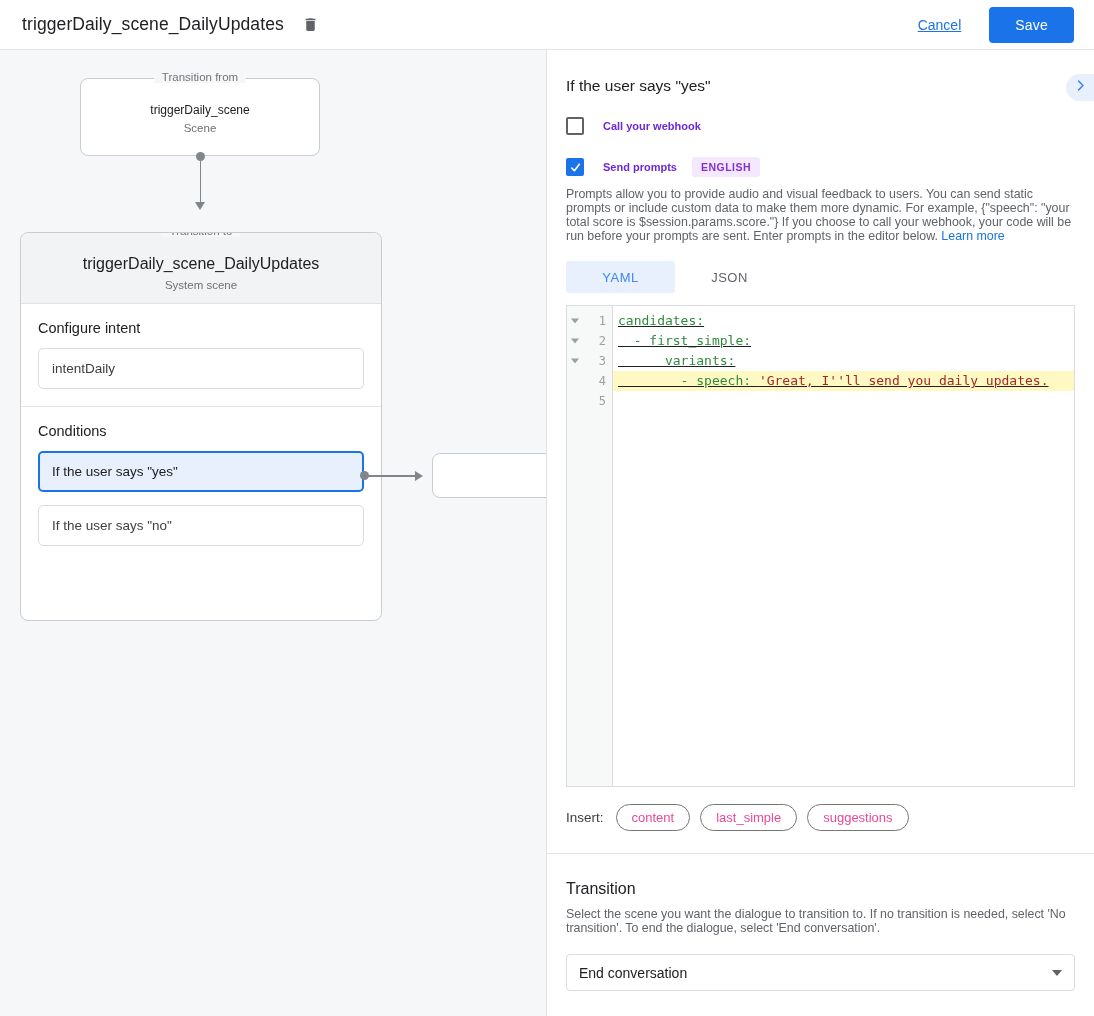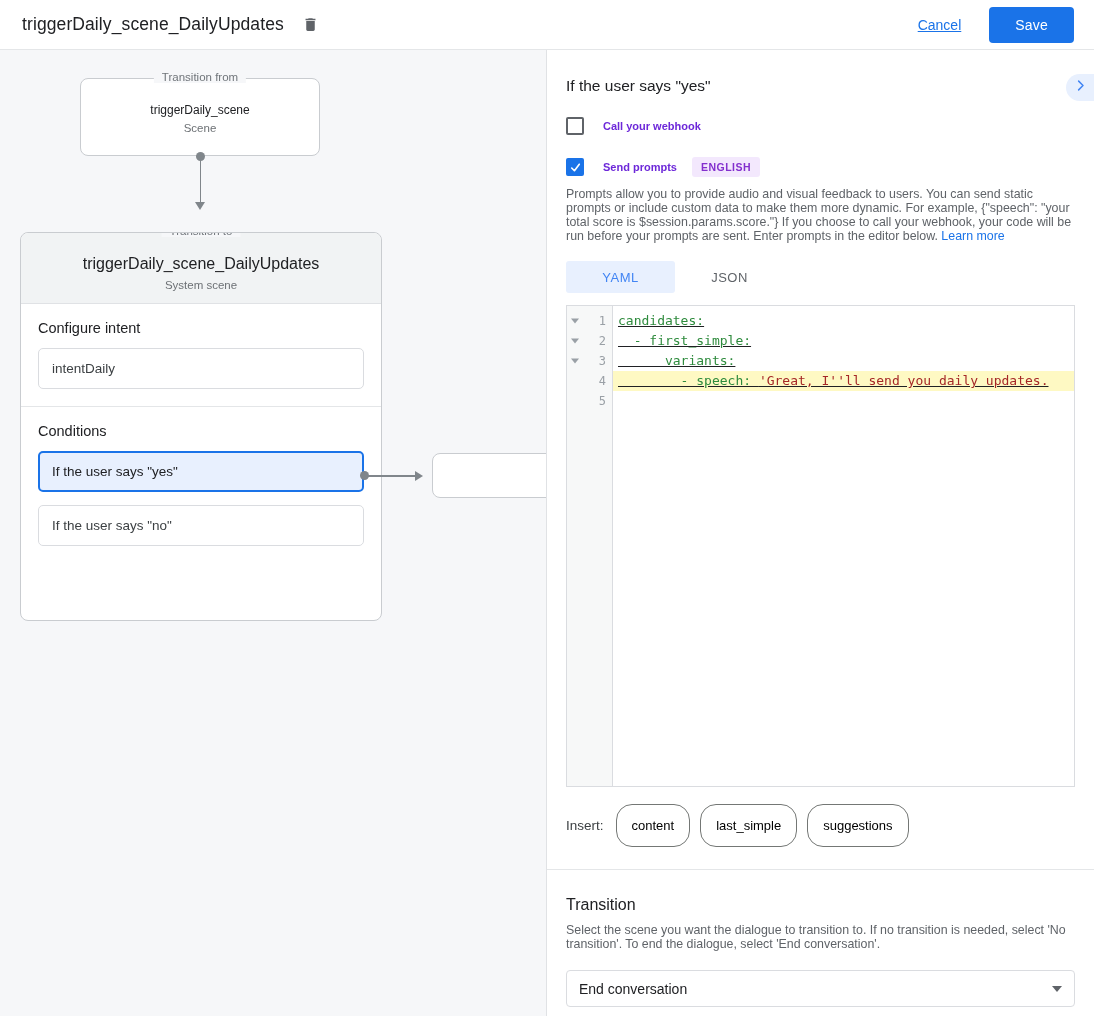--- a/index.html
+++ b/index.html
@@ -198,23 +198,23 @@
     padding-left: 5px;
     text-decoration: underline;
   }
   .cline.hl { background: #fef9c3; }
   .yk { color: #2e8b3d; }
   .ys { color: #a52727; }
 
   .insert-row { display: flex; align-items: center; margin-top: 17px; padding-bottom: 22px; }
   .insert-label { font-size: 13.5px; color: #3c4043; margin-right: 12px; }
   .chip {
-    border: 1px solid #747775; border-radius: 16px; height: 43px;
+    border: 1px solid #747775; border-radius: 16px; height: 27px;
     display: flex; align-items: center; padding: 0 15px;
-    font-size: 13px; color: #000000; margin-right: 10px; cursor: pointer; background: #fff;
+    font-size: 13px; color: #ec4899; margin-right: 10px; cursor: pointer; background: #fff;
   }
 
   .hr { height: 1px; background: #e4e6e8; margin: 0 -19px; }
 
   .trans-sec { padding-top: 26px; }
   .trans-title { font-size: 16px; color: #202124; }
   .select-box {
     margin-top: 19px; border: 1px solid #dadce0; border-radius: 4px; height: 37px;
     display: flex; align-items: center; padding: 0 12px;
     font-size: 14px; color: #202124; cursor: pointer; background: #fff;

